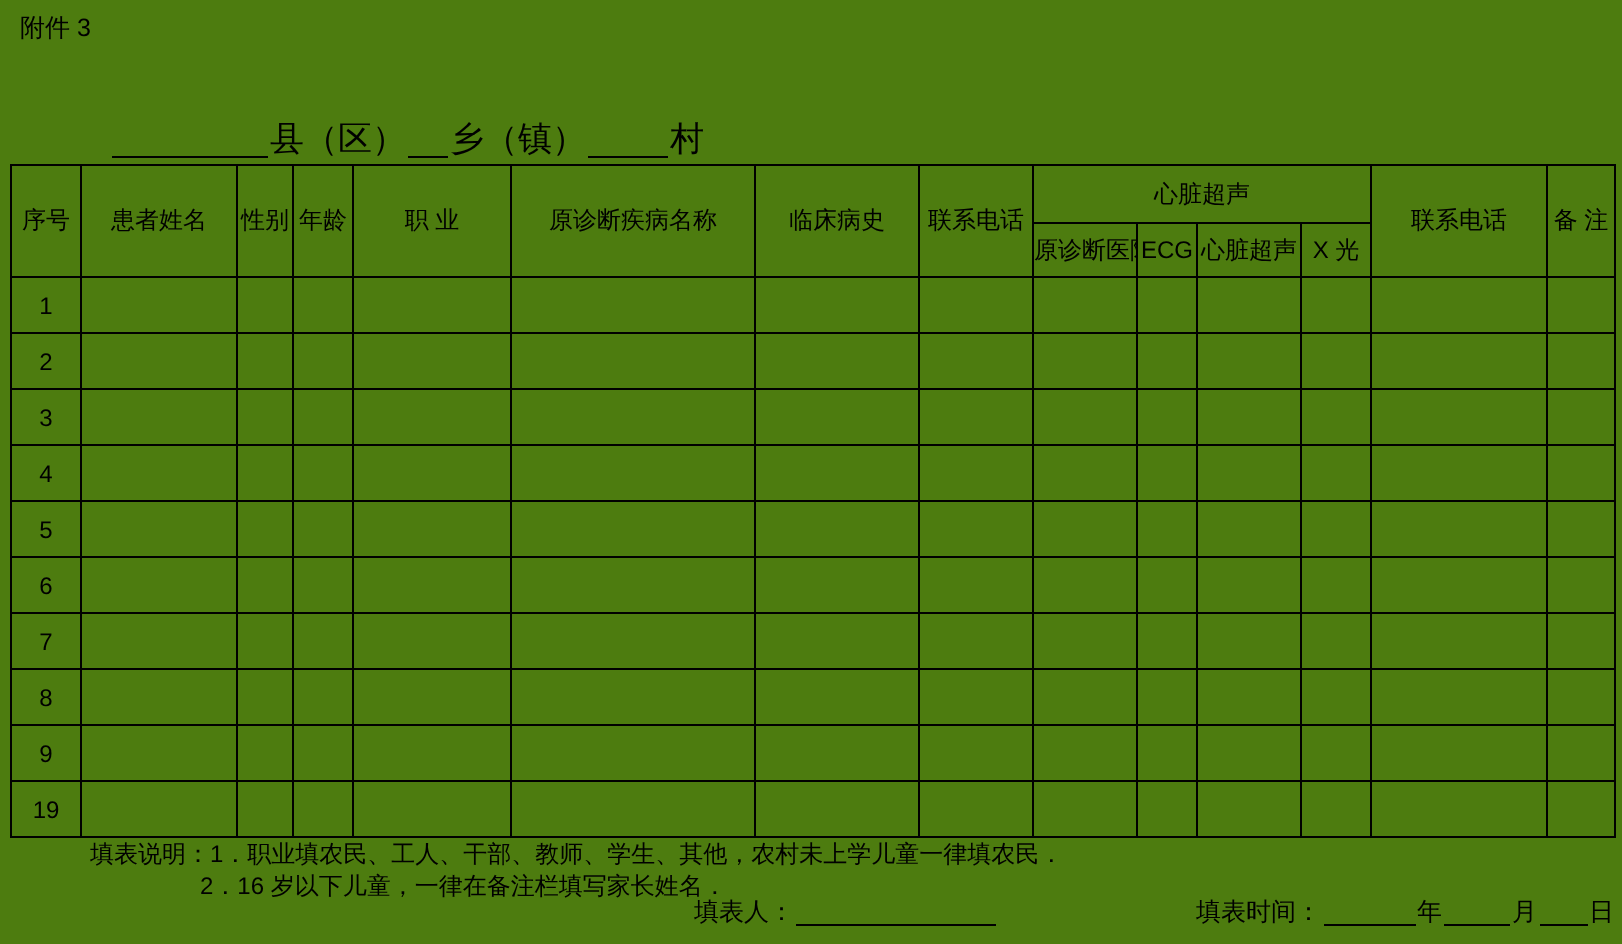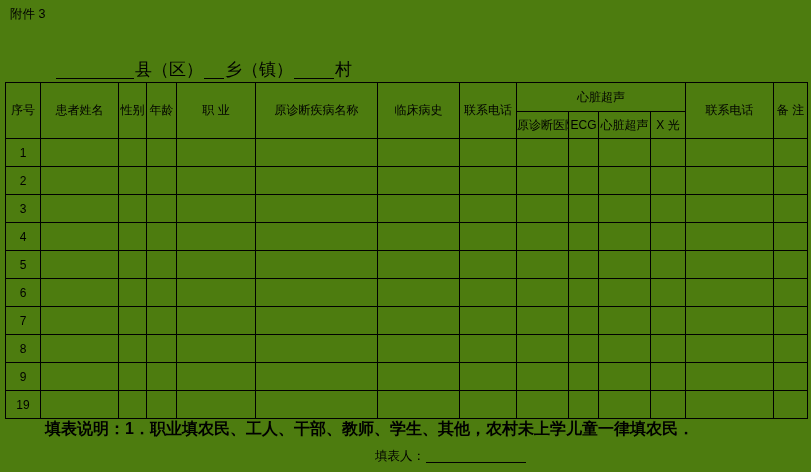--- a/index.html
+++ b/index.html
@@ -65,35 +65,34 @@
     text-align: center;
     vertical-align: middle;
     overflow: hidden;
     white-space: nowrap;
   }
   .reg-table thead tr.head-row-1 { height: 29px; }
   .reg-table thead tr.head-row-2 { height: 27px; }
   .reg-table tbody tr { height: 28px; }
   .note {
     position: absolute;
-    font-size: 16px;
+    font-size: 12px;
     white-space: nowrap;
-    font-weight: bold;
   }
   .note1 { left: 45px;  top: 419px; }
   .note2 { left: 100px; top: 435px; }
   .footer {
     position: absolute;
     left: 0;
     top: 448px;
     width: 100%;
     height: 20px;
     font-size: 12.5px;
   }
-  .filled-by { position: absolute; left: 347px; top: 0; white-space: nowrap; margin-left: 28px; }
+  .filled-by { position: absolute; left: 347px; top: 0; white-space: nowrap; }
   .fill-time { position: absolute; left: 598px; top: 0; white-space: nowrap; }
 </style>
 </head>
 <body>
 
 <div class="page">
 
   <div class="attachment">附件 3</div>
 
 
@@ -297,20 +296,24 @@
           <td></td>
           <td></td>
           <td></td>
           <td></td>
           <td></td>
         </tr>
       </tbody>
   </table>
 
   <div class="note note1">填表说明：1．职业填农民、工人、干部、教师、学生、其他，农村未上学儿童一律填农民．</div>
+  <div class="note note2">2．16 岁以下儿童，一律在备注栏填写家长姓名．</div>
 
   <div class="footer">
     <div class="filled-by">
       <span>填表人：</span><span class="blank w100"></span>
     </div>
+    <div class="fill-time">
+      <span>填表时间：</span><span class="blank w46"></span><span>年</span><span class="blank w33"></span><span>月</span><span class="blank w24"></span><span>日</span>
+    </div>
   </div>
 
 </div>
 
 </body></html>

